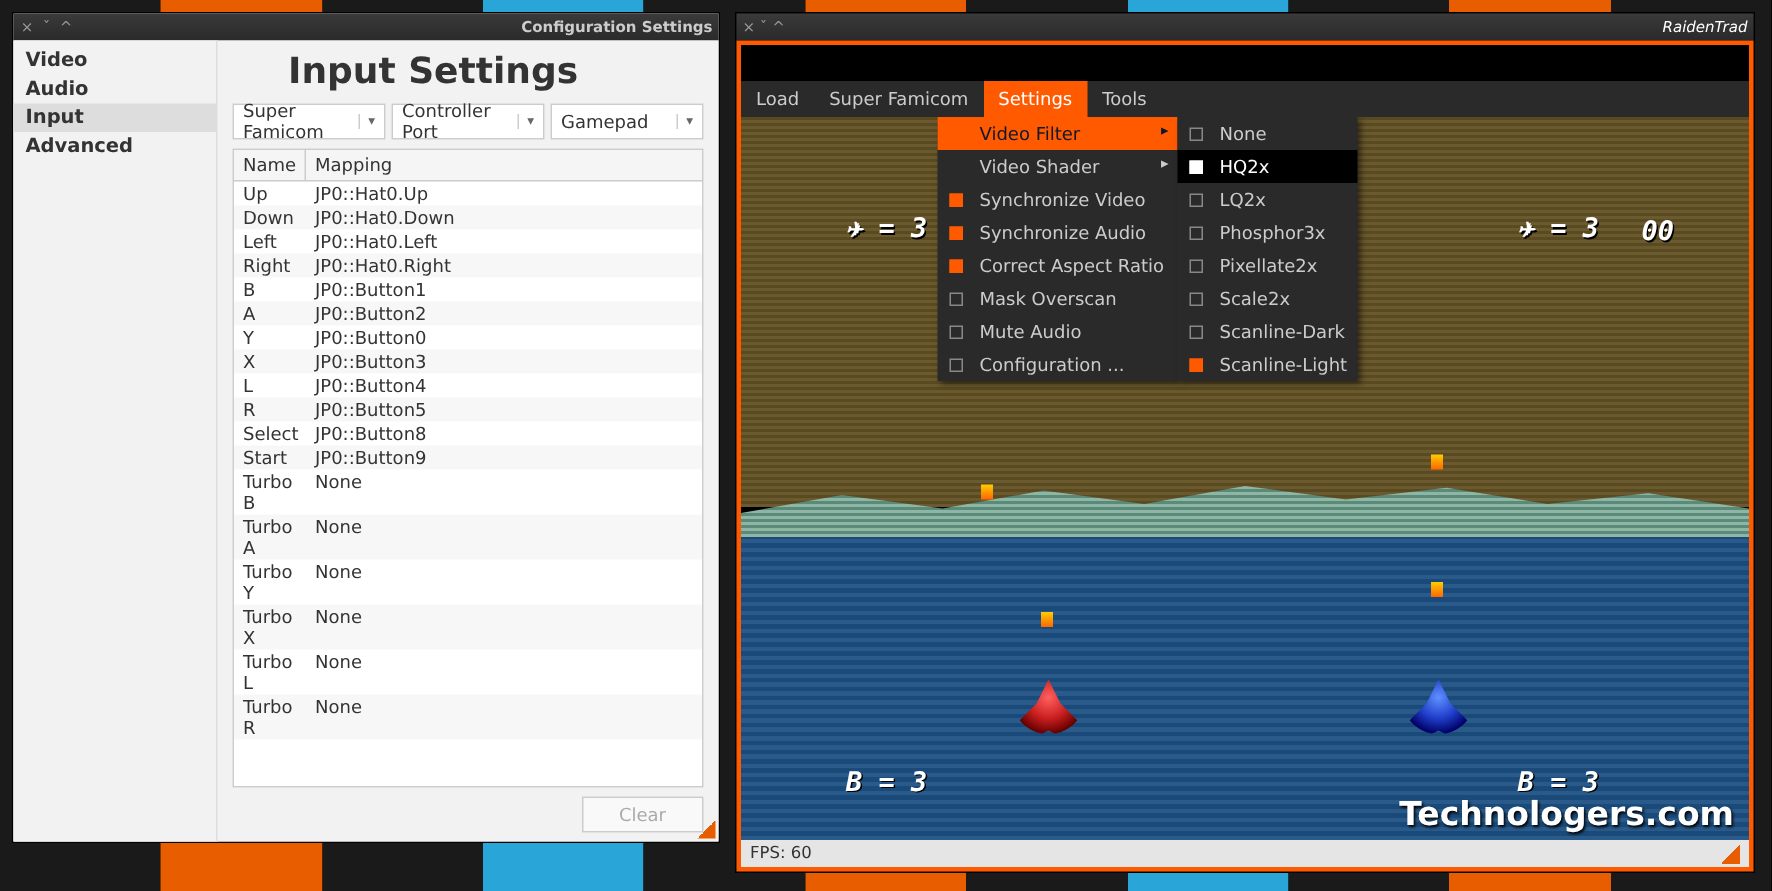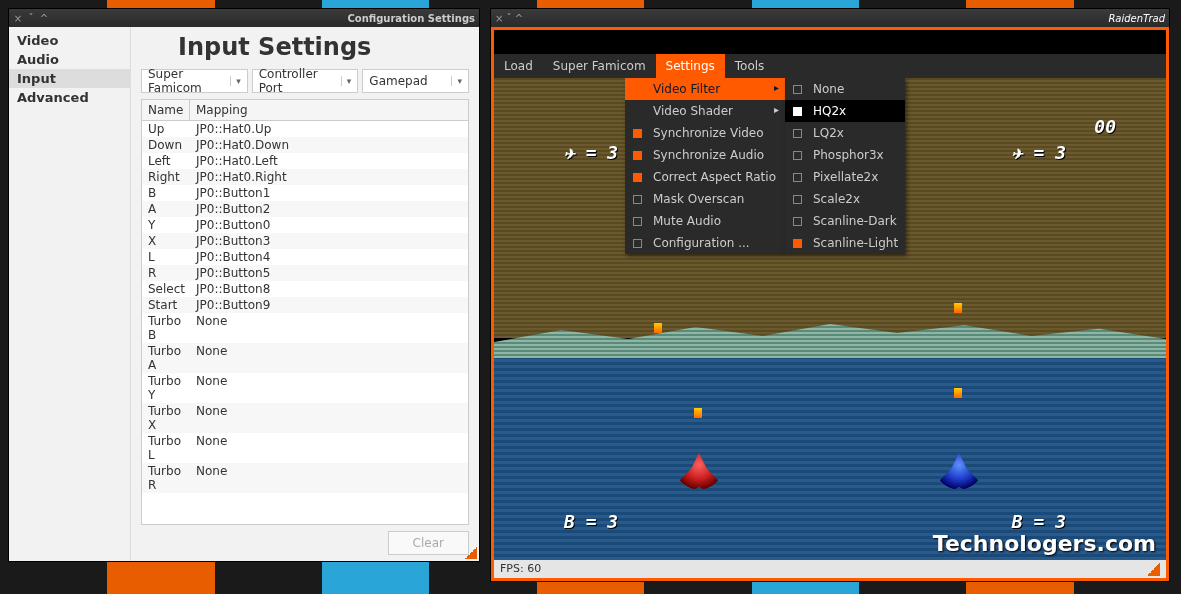--- a/index.html
+++ b/index.html
@@ -12,21 +12,21 @@
 
 .window { position: absolute; background: #f5f5f5; border: 1px solid #000; }
 .titlebar { height: 18px; background: linear-gradient(#3a3a3a, #2a2a2a); color: #999; display: flex; align-items: center; padding: 0 4px; font-size: 10px; }
 .titlebar .controls { display: flex; gap: 3px; }
 .titlebar .controls span { width: 10px; text-align: center; cursor: pointer; }
 .titlebar .title { margin-left: auto; font-weight: bold; color: #ccc; }
 
 
 .config-window { left: 8px; top: 8px; width: 472px; height: 554px; }
 .config-body { display: flex; height: calc(100% - 18px); background: #f2f2f2; }
-.sidebar { width: 122px; background: #f2f2f2; border-right: 1px solid #ddd; padding-top: 4px; }
+.sidebar { width: 136px; background: #f2f2f2; border-right: 1px solid #ddd; padding-top: 4px; }
 .sidebar-item { padding: 2px 8px; font-size: 13px; font-weight: bold; color: #333; cursor: pointer; }
 .sidebar-item.active { background: #ddd; }
 .main-panel { flex: 1; padding: 6px 10px; display: flex; flex-direction: column; }
 .main-panel h1 { font-size: 24px; font-weight: bold; color: #333; margin-bottom: 8px; margin-left: 37px; }
 .selectors { display: flex; gap: 4px; margin-bottom: 6px; }
 .sel { flex: 1; display: flex; border: 1px solid #ccc; background: #fff; height: 24px; align-items: center; padding: 0 6px; font-size: 12px; color: #333; }
 .sel .arrow { margin-left: auto; border-left: 1px solid #ccc; padding-left: 5px; font-size: 9px; color: #666; }
 .table { border: 1px solid #ccc; background: #fff; flex: 1; overflow: auto; font-size: 12px; }
 .table-header { display: flex; background: #f5f5f5; border-bottom: 1px solid #ccc; }
 .table-header div { padding: 3px 6px; color: #333; }
@@ -225,21 +225,21 @@
         <div class="menu-item">Super Famicom</div>
         <div class="menu-item active">Settings</div>
         <div class="menu-item">Tools</div>
       </div>
     <div class="game-area">
       <div class="sand"></div>
       <div class="waves"></div>
       <div class="water"></div>
       <div class="hud" style="left:70px; top:64px;">✈ = 3</div>
       <div class="hud" style="right:100px; top:64px;">✈ = 3</div>
-      <div class="hud" style="right:50px; top:38px;">00</div>
+      <div class="hud" style="right:50px; top:66px;">00</div>
       <div class="hud" style="left:70px; bottom:28px;">B = 3</div>
       <div class="hud" style="right:100px; bottom:28px;">B = 3</div>
       <div class="bullet" style="left:160px; top:245px;"></div>
       <div class="bullet" style="left:200px; top:330px;"></div>
       <div class="bullet" style="left:460px; top:225px;"></div>
       <div class="bullet" style="left:460px; top:310px;"></div>
       <div class="ship ship-red" style="left:185px; top:375px;"></div>
       <div class="ship ship-blue" style="left:445px; top:375px;"></div>
       <div class="watermark">Technologers.com</div>
 

